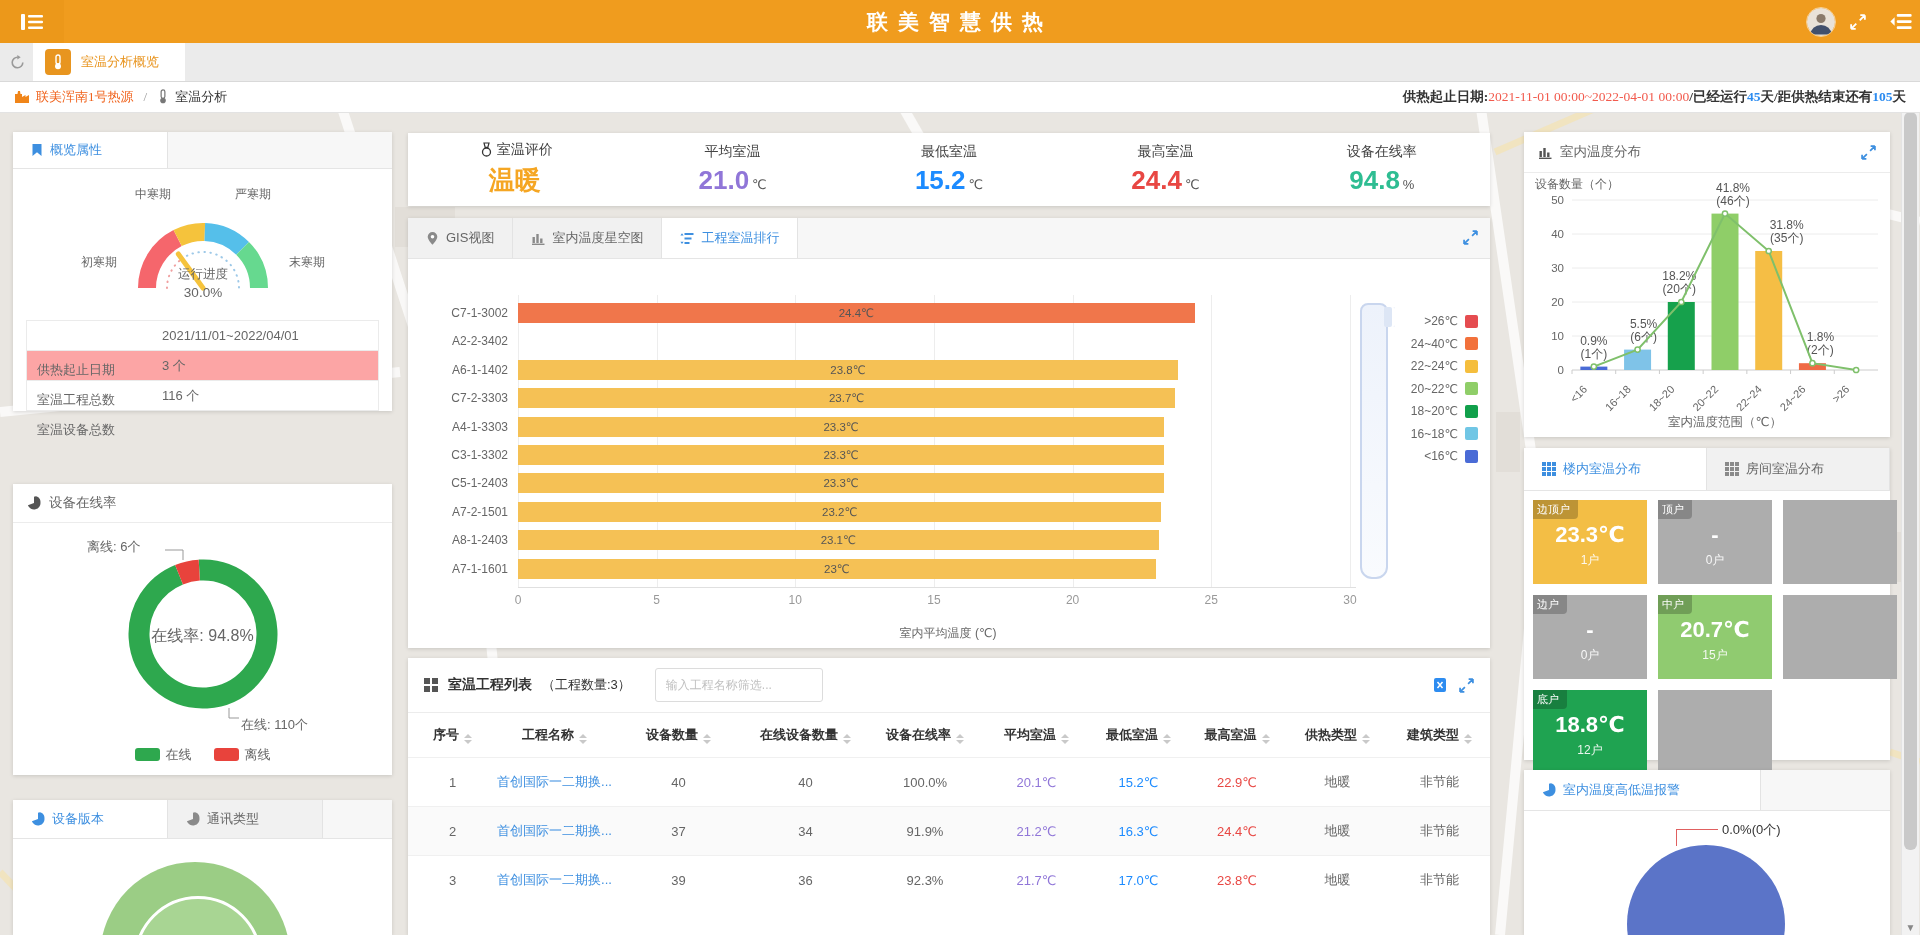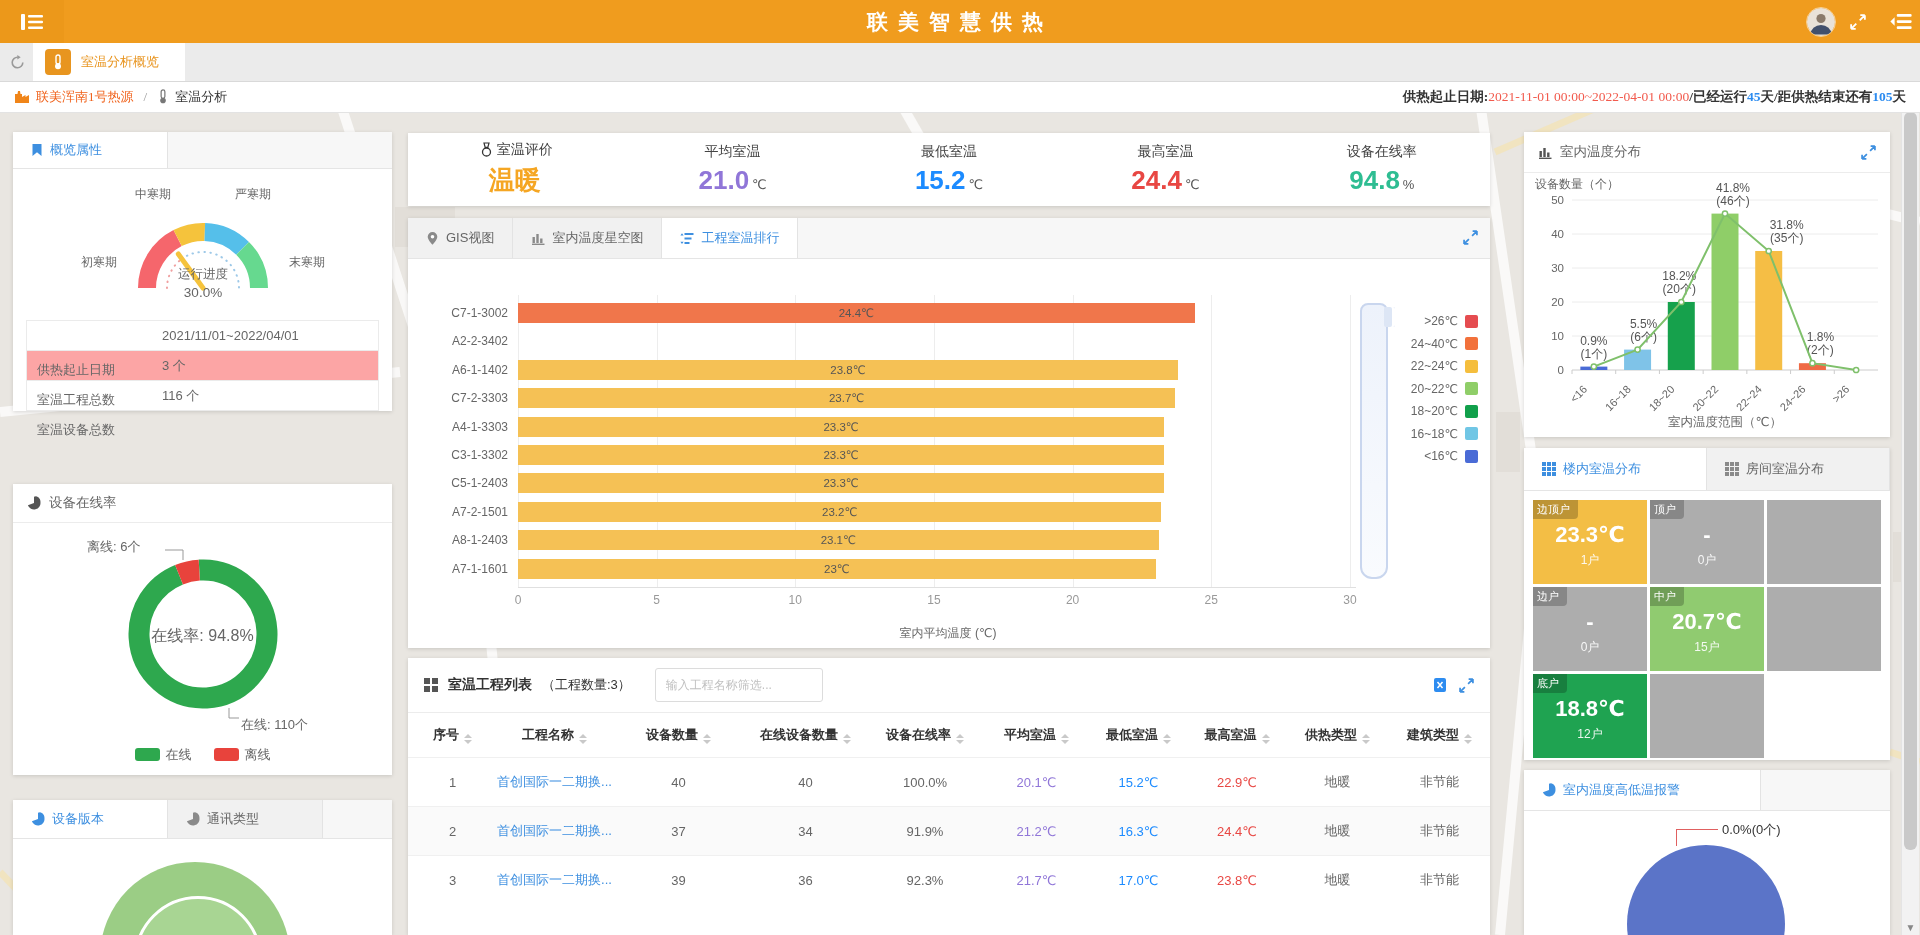--- a/index.html
+++ b/index.html
@@ -77,21 +77,21 @@
   .prow.body{height:48px;border-top:1px solid #F0F0F0;}
   .prow.body:nth-child(odd){background:#FAFAFA;}
   .pcell{text-align:center;white-space:nowrap;overflow:hidden;}
   .c-name{color:#3D8FE0;cursor:pointer;}
   .c-avg{color:#9076D8;} .c-min{color:#1C8BFF;} .c-max{color:#E84743;}
   .sort{display:inline-flex;flex-direction:column;gap:2px;margin-left:5px;vertical-align:1px;}
   .sort i{width:0;height:0;border-left:4px solid transparent;border-right:4px solid transparent;}
   .sort .up{border-bottom:4.5px solid #C9C9C9;}
   .sort .down{border-top:4.5px solid #C9C9C9;}
   
-  #bgrid{position:absolute;left:9px;top:52px;display:grid;grid-template-columns:repeat(3,114px);grid-auto-rows:84px;gap:3px;border-radius:22px;}
+  #bgrid{position:absolute;left:9px;top:52px;display:grid;grid-template-columns:repeat(3,114px);grid-auto-rows:84px;gap:11px;border-radius:22px;}
   .gcell{position:relative;color:#fff;text-align:center;}
   .gtag{position:absolute;left:0;top:0;background:rgba(0,0,0,.22);font-size:11px;padding:2px 8px 2px 4px;border-radius:0 0 4px 0;}
   .gtemp{margin-top:22px;font-size:22px;font-weight:bold;}
   .gcnt{font-size:12px;opacity:.9;margin-top:4px;}
   
   #alarm-pie{position:absolute;left:103px;top:75px;width:158px;height:158px;border-radius:50%;}
   #alarm-lbl{position:absolute;left:198px;top:51px;font-size:13px;color:#333;}
   .alarm-leader-h{position:absolute;left:152px;top:59px;width:42px;border-top:1.5px solid #E06060;}
   .alarm-leader-v{position:absolute;left:152px;top:59px;height:17px;border-left:1.5px solid #E06060;}
   

